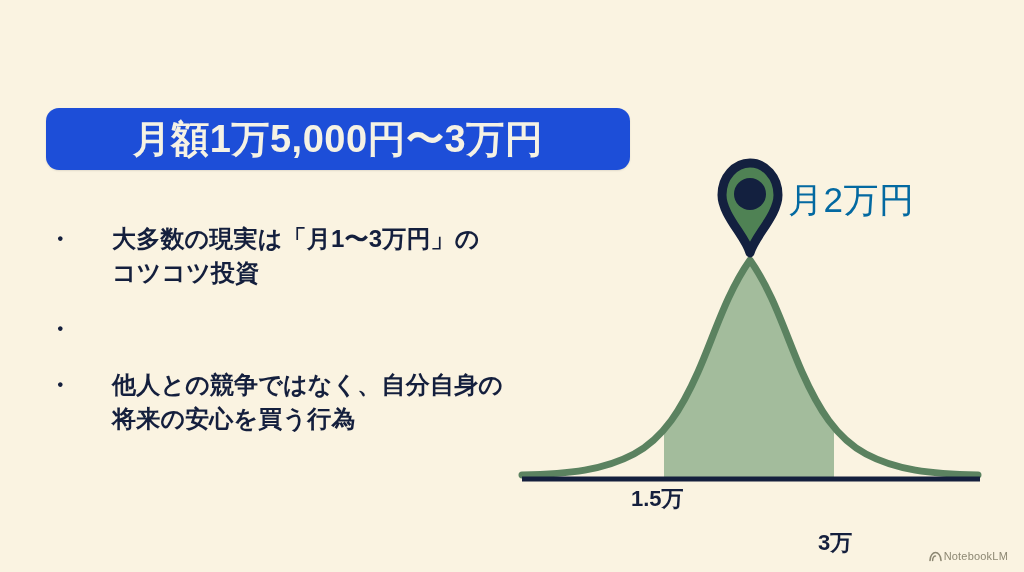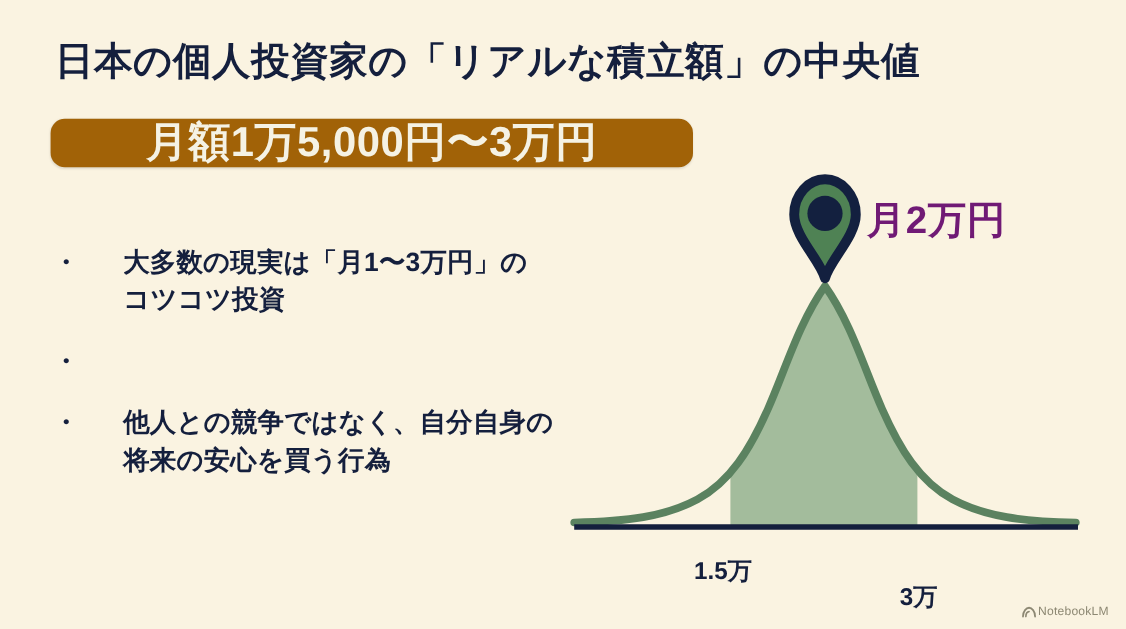--- a/index.html
+++ b/index.html
@@ -31,22 +31,22 @@
     line-height: 1.15;
     white-space: nowrap;
   }
 
   
   #badge {
     position: absolute;
     left: 46px;
     top: 108px;
     width: 584px;
-    height: 44px;
-    background: #a16207;
+    height: 62px;
+    background: #1d4ed8;
     border-radius: 13px;
     display: flex;
     align-items: center;
     justify-content: center;
     box-shadow: 0 1px 2px rgba(0,0,0,0.10);
   }
   #badge-text {
     color: #f5f2e4;
     font-size: 38px;
     font-weight: 700;
@@ -99,31 +99,31 @@
     top: 0;
   }
 
   .tick-label {
     position: absolute;
     color: #141f3d;
     font-size: 22px;
     font-weight: 700;
     white-space: nowrap;
   }
-  #tick-1 { left: 131px; top: 354px; }
+  #tick-1 { left: 131px; top: 334px; }
   #tick-2 { left: 318px; top: 334px; margin-top: 44px; }
 
   
   #pin-label {
     position: absolute;
     left: 288px;
     top: 27px;
-    color: #701a75;
+    color: #0369a1;
     font-size: 35px;
-    font-weight: 700;
+    font-weight: 400;
     white-space: nowrap;
     letter-spacing: 0.5px;
   }
 
   
   #watermark {
     position: absolute;
     right: 16px;
     bottom: 10px;
     display: flex;
@@ -134,21 +134,20 @@
     font-weight: 400;
     letter-spacing: 0.2px;
   }
   #watermark svg { display: block; }
 </style>
 </head>
 <body>
 
 <div id="slide">
 
-  <div id="title">日本の個人投資家の「リアルな積立額」の中央値</div>
 
   <div id="badge">
     <span id="badge-text">月額1万5,000円〜3万円</span>
   </div>
 
   <div id="bullets">
 
     <div class="bullet">
       <span class="bullet-marker">・</span>
       <span class="bullet-text">大多数の現実は「月1〜3万円」の

